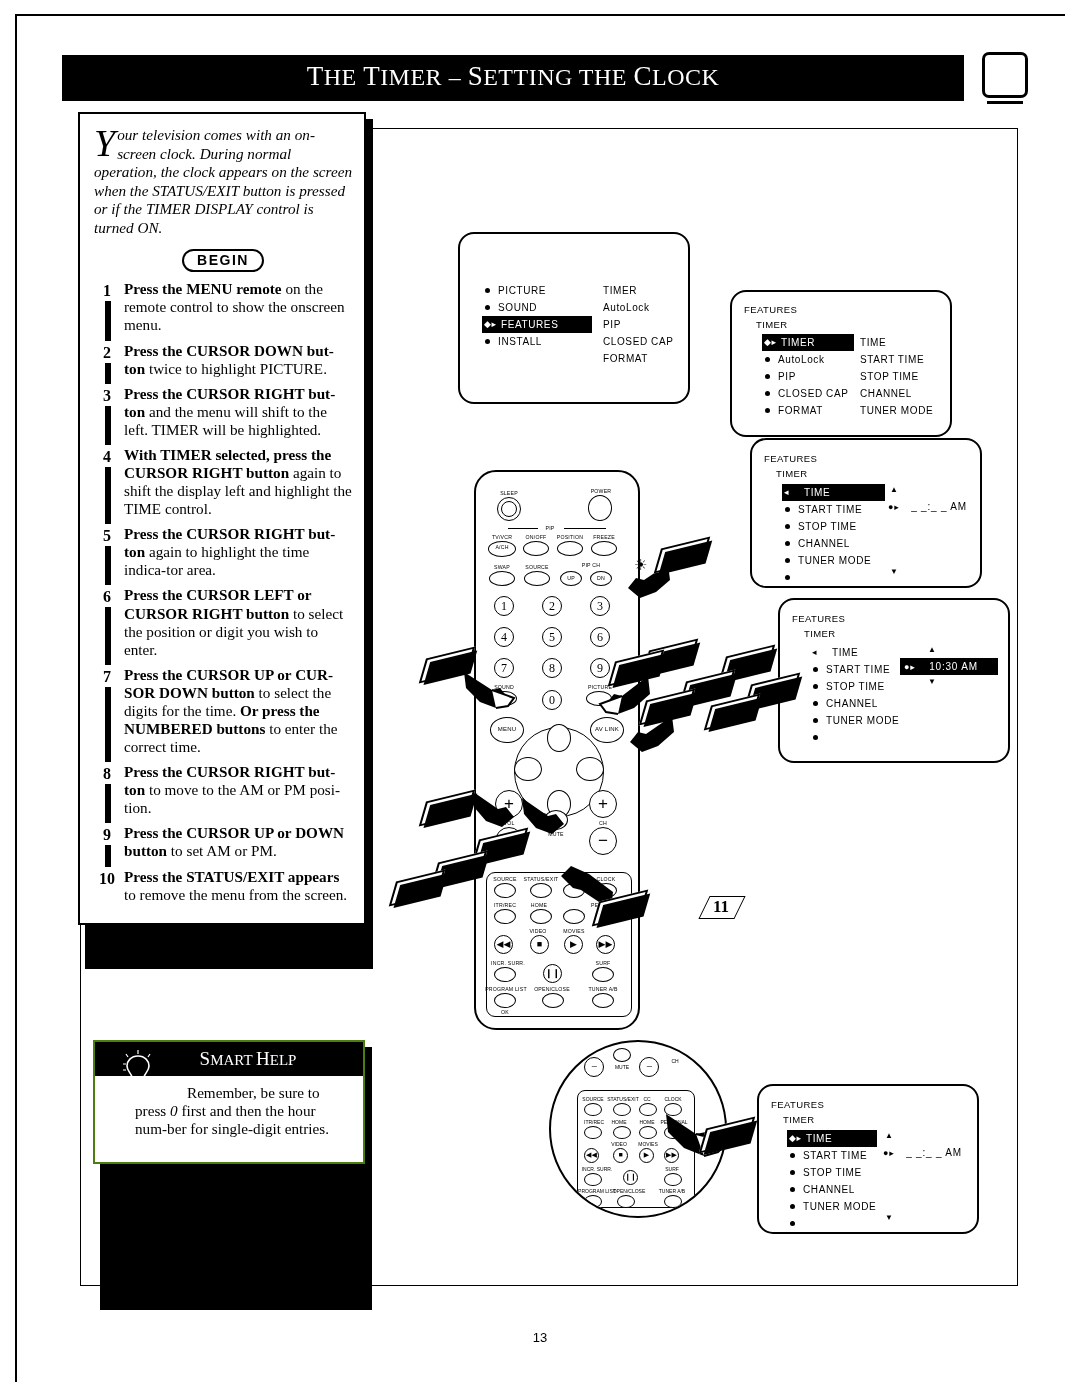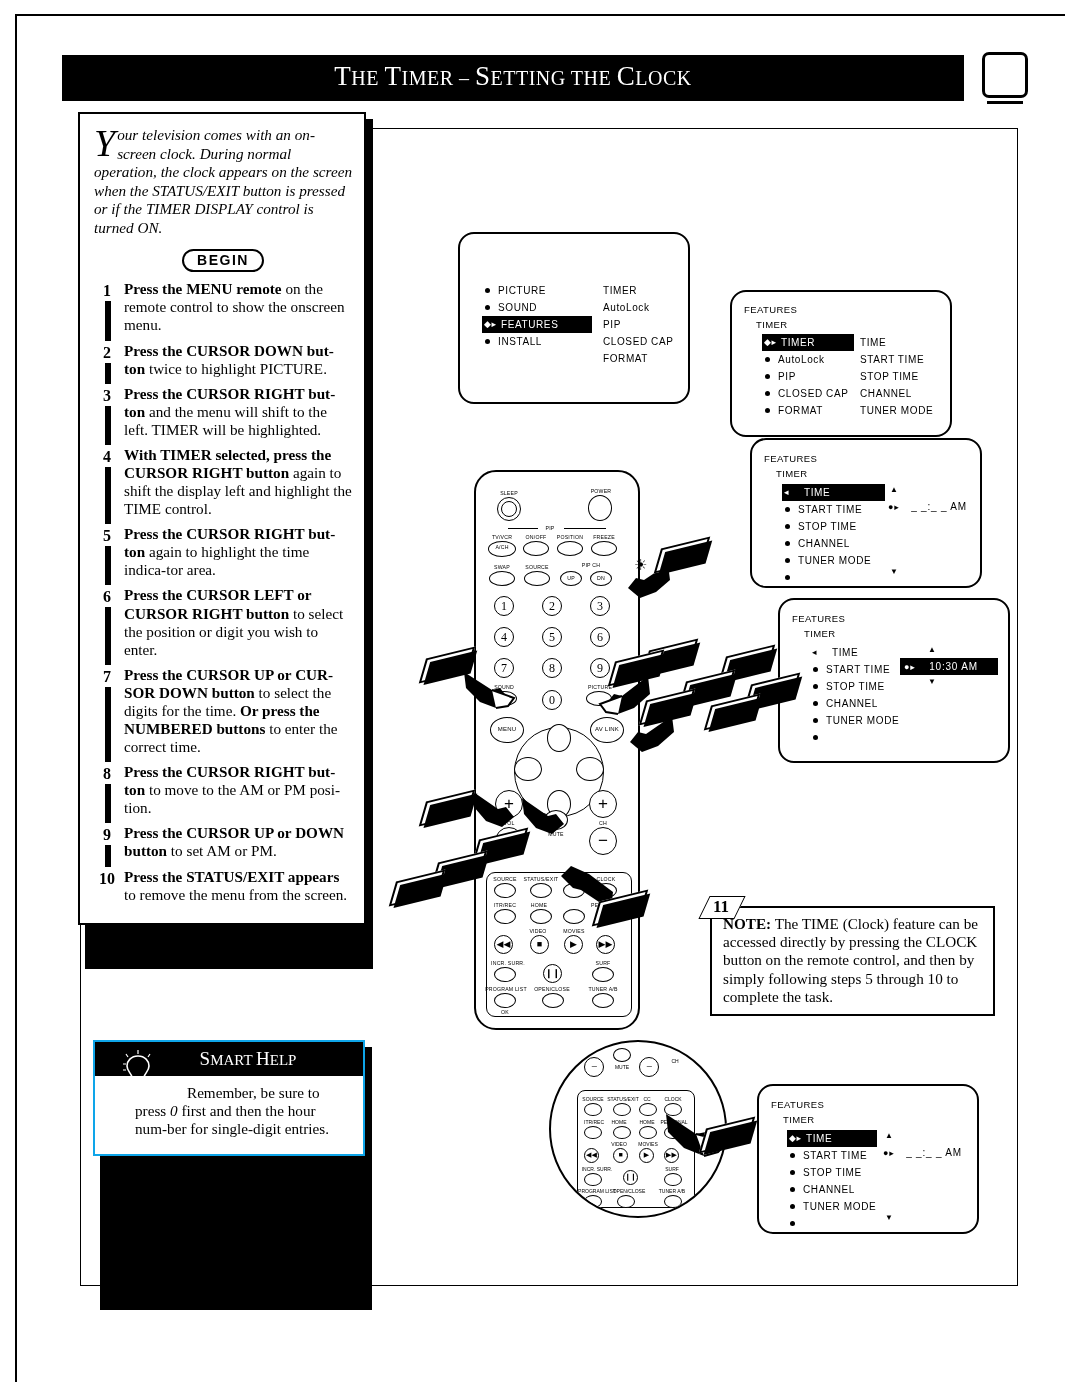--- a/index.html
+++ b/index.html
@@ -24,21 +24,21 @@
     background: #000;
     color: #fff;
     display: flex; align-items: center; justify-content: center;
   }
   .header-title {
     font-family: "Liberation Serif", serif;
     font-size: 27px;
     letter-spacing: 0.5px;
     white-space: nowrap;
   }
-  .header-title .sc { font-size: 20px; }
+  .header-title .sc { font-size: 24px; }
   .header-rule {
     position: absolute;
     left: 62px; top: 98px;
     width: 902px; height: 3px;
     background: #000;
   }
   .tv-icon {
     position: absolute;
     left: 982px; top: 52px;
     width: 46px; height: 46px;
@@ -144,21 +144,21 @@
     text-align: center;
     clip-path: polygon(30% 0, 70% 0, 100% 30%, 100% 70%, 70% 100%, 30% 100%, 0 70%, 0 30%);
     border: 2px solid #000;
   }
 
   
   .smart-panel {
     position: absolute;
     left: 93px; top: 1040px;
     width: 272px;
-    border: 2px solid #0ea5e9;
+    border: 2px solid #4d7c0f;
     background: #fff;
   }
   .smart-shadow {
     position: absolute;
     left: 100px; top: 1047px;
     width: 272px; height: 263px;
     background: #000;
   }
   .smart-head {
     background: #000; color: #fff;
@@ -170,21 +170,21 @@
     font-family: "Liberation Serif", serif;
     font-size: 19px;
     padding-left: 38px;
   }
   .smart-head-title .sc { font-size: 15px; }
   .bulb {
     position: absolute;
     left: 28px; top: 8px;
     width: 30px; height: 46px;
   }
-  .smart-body { padding: 8px 12px 8px 12px; }
+  .smart-body { padding: 8px 12px 16px 12px; }
   .smart-body p {
     margin: 0 0 7px 0;
     font-size: 15.2px;
     line-height: 1.2;
   }
   .smart-body p.indent { text-indent: 52px; padding-left: 28px; }
   .smart-body i { font-style: italic; }
 
   
   .tv-screen {
@@ -586,23 +586,20 @@
     </div>
     <div class="arr" style="position:absolute;left:126px;top:46px;">▲</div>
     <div class="val-box" style="position:absolute;left:120px;top:58px;">
       <span style="font-size:9px;">●▸</span>
       <span style="padding-left:8px;">_ _:_ _  AM</span>
     </div>
     <div class="arr" style="position:absolute;left:126px;top:128px;">▼</div>
   </div>
 
   <div class="note-num"><span>11</span></div>
-  <div class="note-box">
-    <b>NOTE:</b><span>  The TIME (Clock) feature can be accessed directly by pressing the CLOCK button on the remote control, and then by simply following steps 5 through 10 to complete the task.</span>
-  </div>
 
   <div class="remote">
 
     <div class="rlbl" style="left:16px; top:18px; width:34px;">SLEEP</div>
     <div class="rbtn" style="left:21px; top:25px; width:24px; height:24px;"></div>
     <div class="rbtn" style="left:25px; top:29px; width:16px; height:16px;"></div>
     <div class="rlbl" style="left:106px; top:16px; width:38px;">POWER</div>
     <div class="rbtn" style="left:112px; top:23px; width:24px; height:26px; border-radius:50% 50% 50% 50%;"></div>
 
     <div class="rlbl" style="left:64px; top:53px; width:20px;">PIP</div>
@@ -822,13 +819,14 @@
     <path d="M66 48 L36 28 L28 26 L16 14 L26 4 L44 12 L68 30 Z" fill="#000"></path>
   </svg>
   <svg class="hand" style="left:620px; top:712px; width:56px; height:44px;" viewBox="0 0 56 44">
     <path d="M52 4 L26 22 L18 20 L10 30 L22 40 L38 34 L54 20 Z" fill="#000"></path>
   </svg>
   <svg class="hand" style="left:662px; top:1108px; width:80px; height:54px;" viewBox="0 0 80 54">
     <path d="M4 6 L34 26 L44 24 L56 34 L42 48 L22 40 L6 24 Z" fill="#000"></path>
     <path d="M34 26 L66 34 L56 44 L42 48" fill="#fff" stroke="#000" stroke-width="2"></path>
   </svg>
 
+  <div class="page-num">13</div>
 </div>
 
 </body></html>

